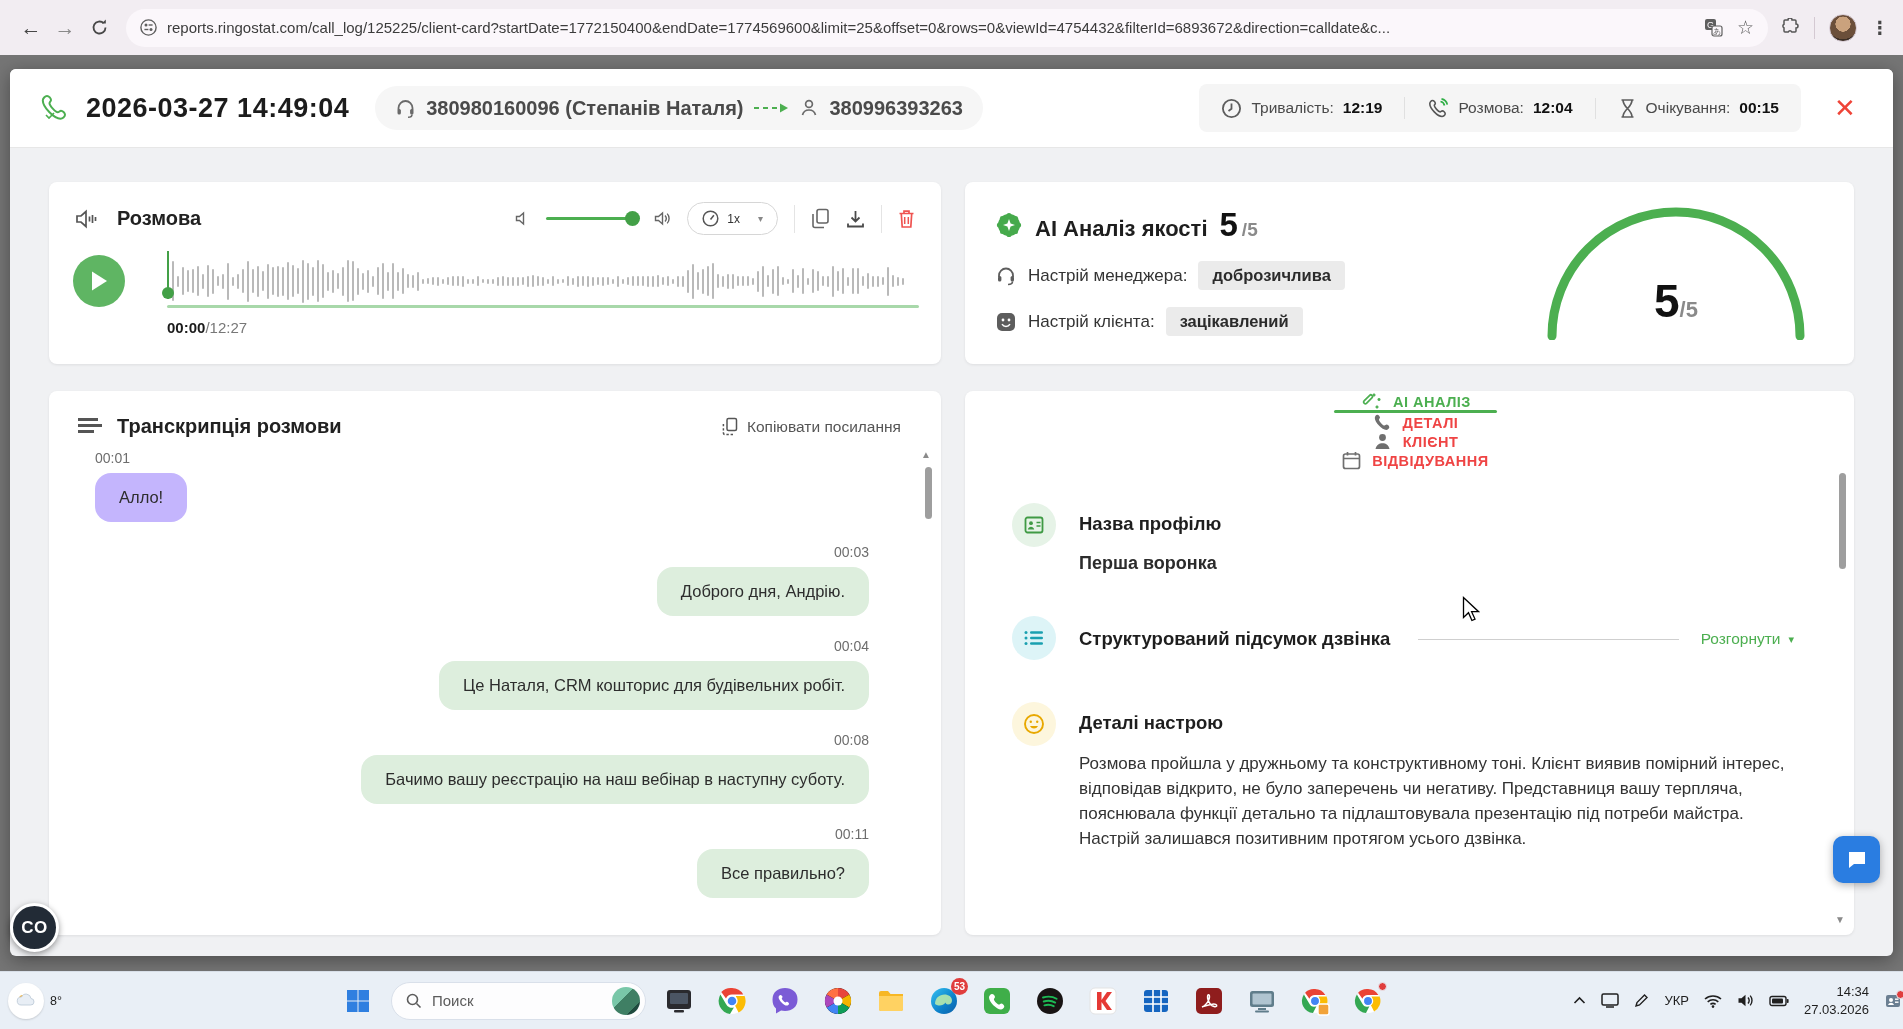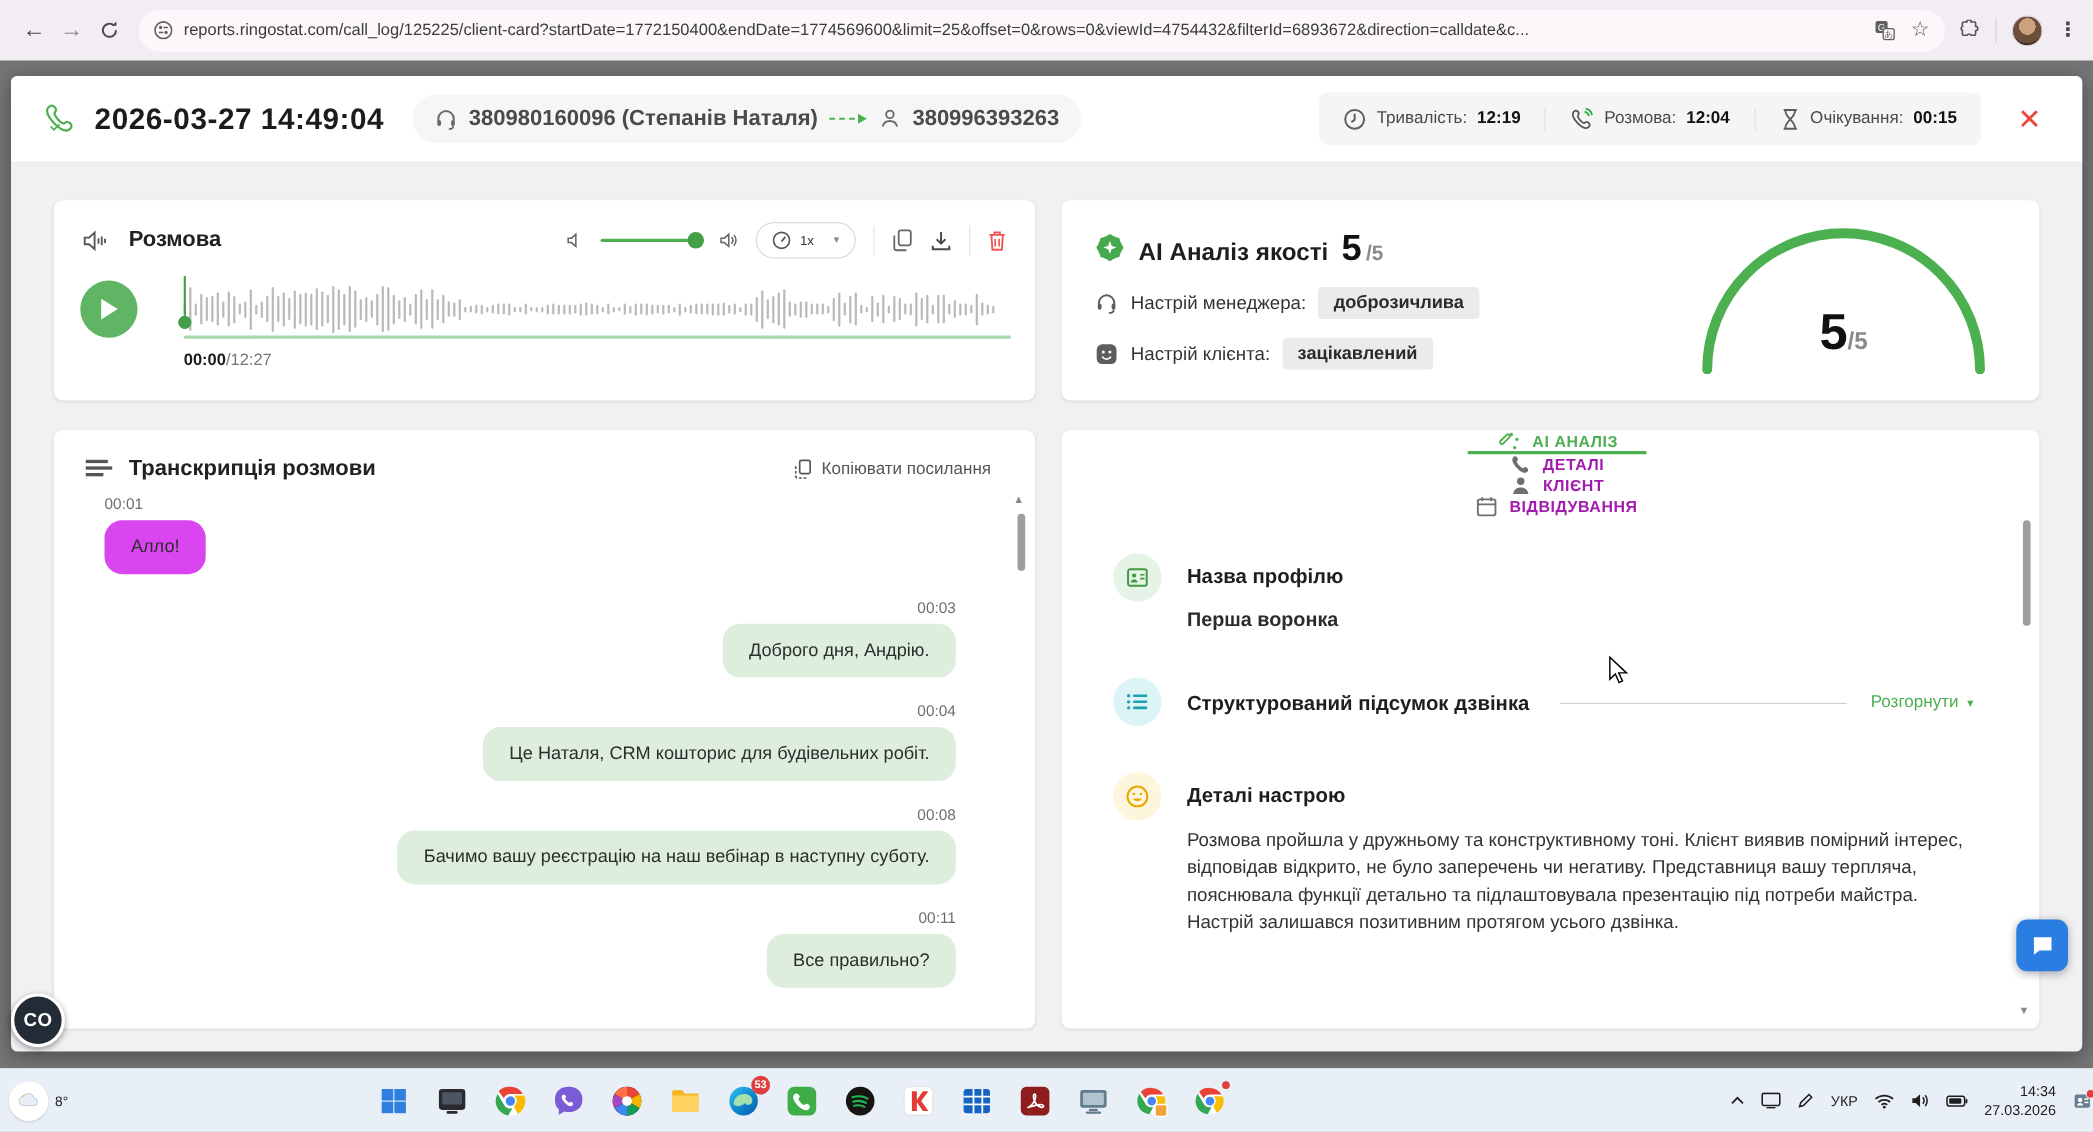--- a/index.html
+++ b/index.html
@@ -60,21 +60,21 @@
   .time-cur { font-weight:bold; color:#1b1b1b; }
 
   
   .tr-head { display:flex; align-items:center; padding:24px 40px 0 28px; gap:14px; }
   .tr-title { font-size:20px; font-weight:bold; color:#212121; }
   .tr-copy { margin-left:auto; display:flex; align-items:center; gap:9px; color:#555; font-size:15.5px; cursor:pointer; }
   .msgs { padding:12px 72px 0 46px; }
   .msg-time { font-size:14px; color:#6d6d6d; margin-bottom:7px; }
   .msg-time.right { text-align:right; }
   .bubble { display:inline-block; max-width:560px; padding:15px 24px; border-radius:16px; font-size:16.5px; color:#2d2d2d; margin-bottom:22px; }
-  .bubble.gray { background:#d946ef; }
+  .bubble.gray { background:#c4b5fd; }
   .msg-right { text-align:right; }
   .bubble.green { background:#ddeedd; text-align:left; }
   .vscroll-up { position:absolute; right:10px; top:58px; font-size:10px; color:#8a8a8a; }
   .vscroll-thumb { position:absolute; right:9px; width:7px; border-radius:4px; background:#9e9e9e; cursor:pointer; }
   .tr-thumb { top:76px; height:52px; }
 
   
   .q-pad { padding:24px 30px 0 30px; position:relative; height:100%; }
   .q-title-row { display:flex; align-items:baseline; gap:12px; }
   .q-title { font-size:22px; font-weight:bold; color:#1e1e1e; }
@@ -83,21 +83,21 @@
   .q-row { display:flex; align-items:center; gap:11px; margin-top:17px; }
   .q-label { font-size:17px; color:#333; }
   .chip { background:#ebebeb; border-radius:4px; padding:5px 14px; font-size:16.5px; font-weight:bold; color:#2b2b2b; }
   .gauge { position:absolute; right:44px; top:22px; width:268px; height:136px; }
   .gauge-text { position:absolute; right:44px; top:92px; width:268px; text-align:center; }
   .gauge-score { font-size:46px; font-weight:bold; color:#111; }
   .gauge-max { font-size:22px; color:#8a8a8a; font-weight:bold; }
 
   
   .tabs { display:flex; align-items:center; justify-content:space-between; height:72px; padding:0 36px 0 48px;flex-direction:column; }
-  .tab { position:relative; height:100%; display:flex; align-items:center; gap:11px; cursor:pointer; color:#a21caf; font-size:14.5px; font-weight:bold; letter-spacing:.5px; padding:0 14px; }
+  .tab { position:relative; height:100%; display:flex; align-items:center; gap:11px; cursor:pointer; color:#ef4444; font-size:14.5px; font-weight:bold; letter-spacing:.5px; padding:0 14px; }
   .tab.active { color:#4caf50; }
   .tab-underline { position:absolute; left:-12px; right:-12px; bottom:0; height:3px; background:#4caf50; border-radius:2px; }
   .an-content { position:relative; padding:40px 60px 0 47px; }
   .sect { display:flex; margin-bottom:42px; }
   .sect-ico { flex:0 0 44px; width:44px; height:44px; border-radius:50%; display:flex; align-items:center; justify-content:center; margin-right:23px; }
   .sect-body { flex:1 1 auto; min-width:0; padding-top:10px; }
   .sect-title { font-size:18.5px; font-weight:bold; color:#1e1e1e; }
   .sect-value { font-size:18px; font-weight:bold; color:#2c2c2c; margin-top:18px; }
   .sum-row { display:flex; align-items:center; }
   .sum-line { flex:1 1 auto; height:1px; background:#cfcfcf; margin:0 22px 0 28px; }
@@ -705,20 +705,28 @@
 
   <div class="tb-center">
     <div class="tb-icon">
       <svg width="26" height="26" viewBox="0 0 26 26">
           <rect x="2" y="2" width="10.5" height="10.5" fill="#2f7fe0"></rect>
           <rect x="13.5" y="2" width="10.5" height="10.5" fill="#2f7fe0"></rect>
           <rect x="2" y="13.5" width="10.5" height="10.5" fill="#2f7fe0"></rect>
           <rect x="13.5" y="13.5" width="10.5" height="10.5" fill="#2f7fe0"></rect>
         </svg>
     </div>
+    <div class="search-pill">
+      <svg width="16" height="16" viewBox="0 0 16 16">
+          <circle cx="6.5" cy="6.5" r="5" fill="none" stroke="#5c5c5c" stroke-width="1.6"></circle>
+          <path d="M10.5 10.5l4 4" stroke="#5c5c5c" stroke-width="1.6"></path>
+        </svg>
+      <span class="search-txt">Поиск</span>
+      <div class="search-img"></div>
+    </div>
 
     <div class="tb-icon">
       <svg width="30" height="30" viewBox="0 0 30 30">
           <rect x="3" y="4" width="24" height="19" rx="3" fill="#2a2a2e"></rect>
           <rect x="6" y="7" width="18" height="11" rx="1" fill="#4b5563"></rect>
           <rect x="10" y="24" width="10" height="2.5" rx="1" fill="#2a2a2e"></rect>
         </svg>
     </div>
     <div class="tb-icon">
       <svg width="30" height="30" viewBox="0 0 30 30">

